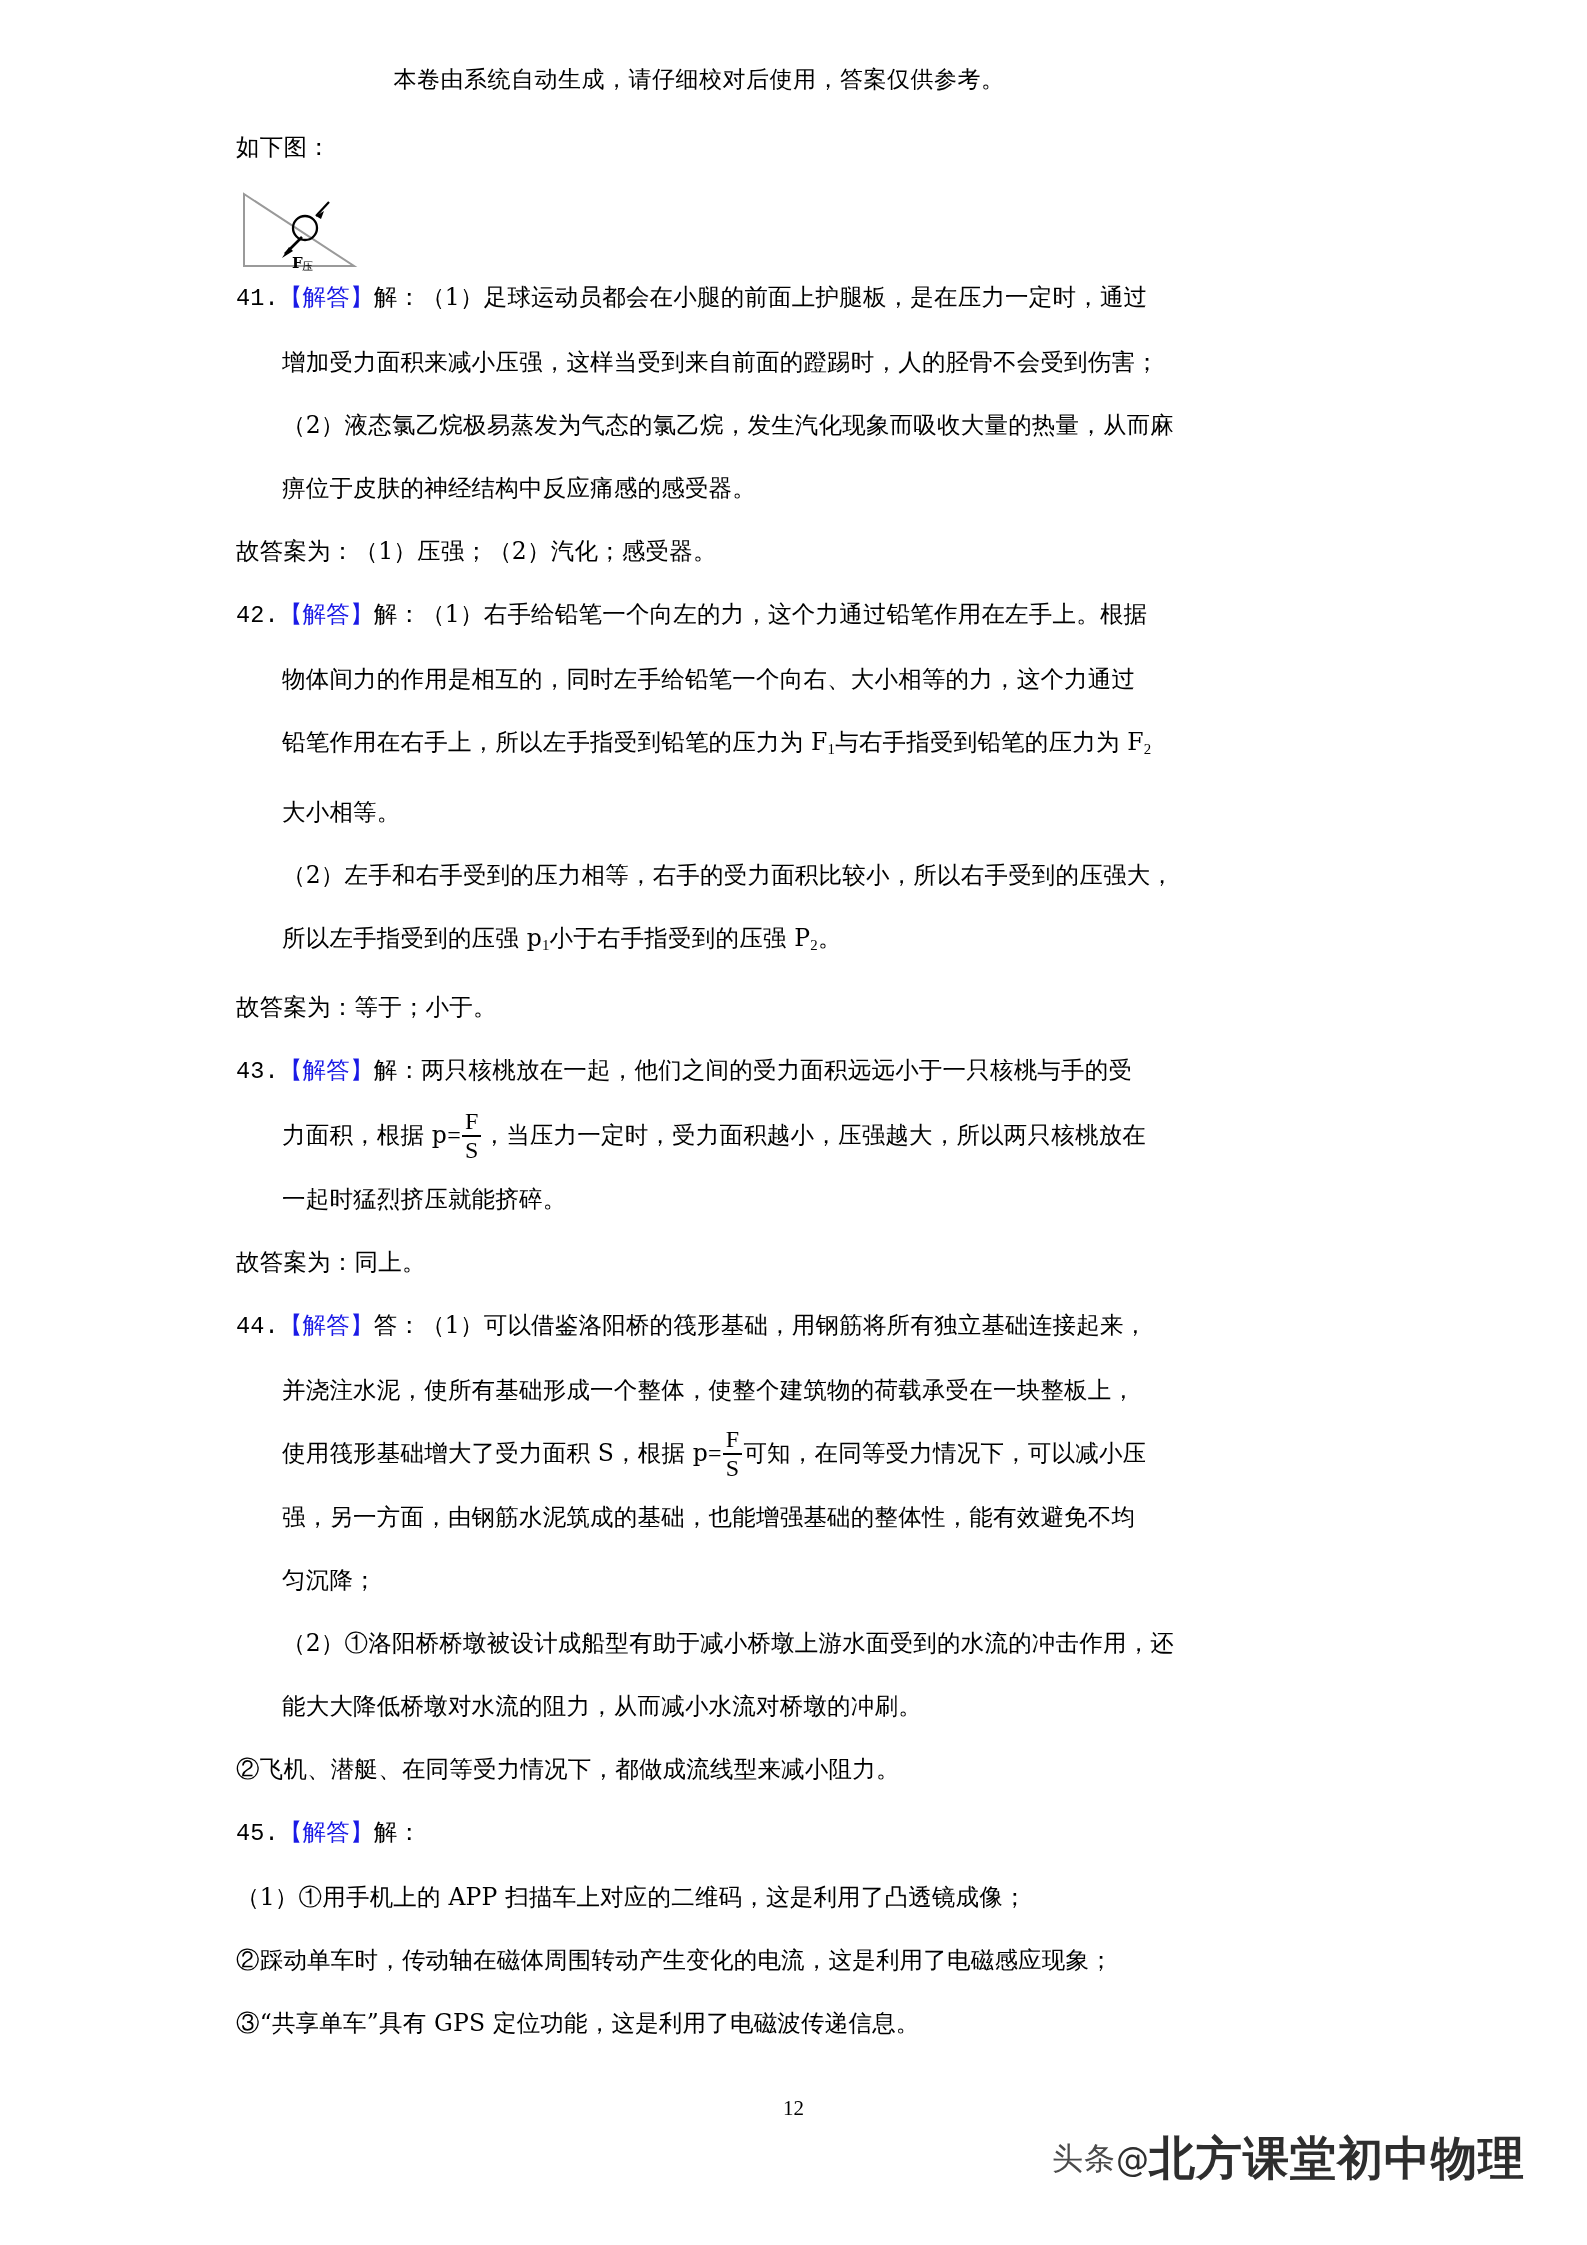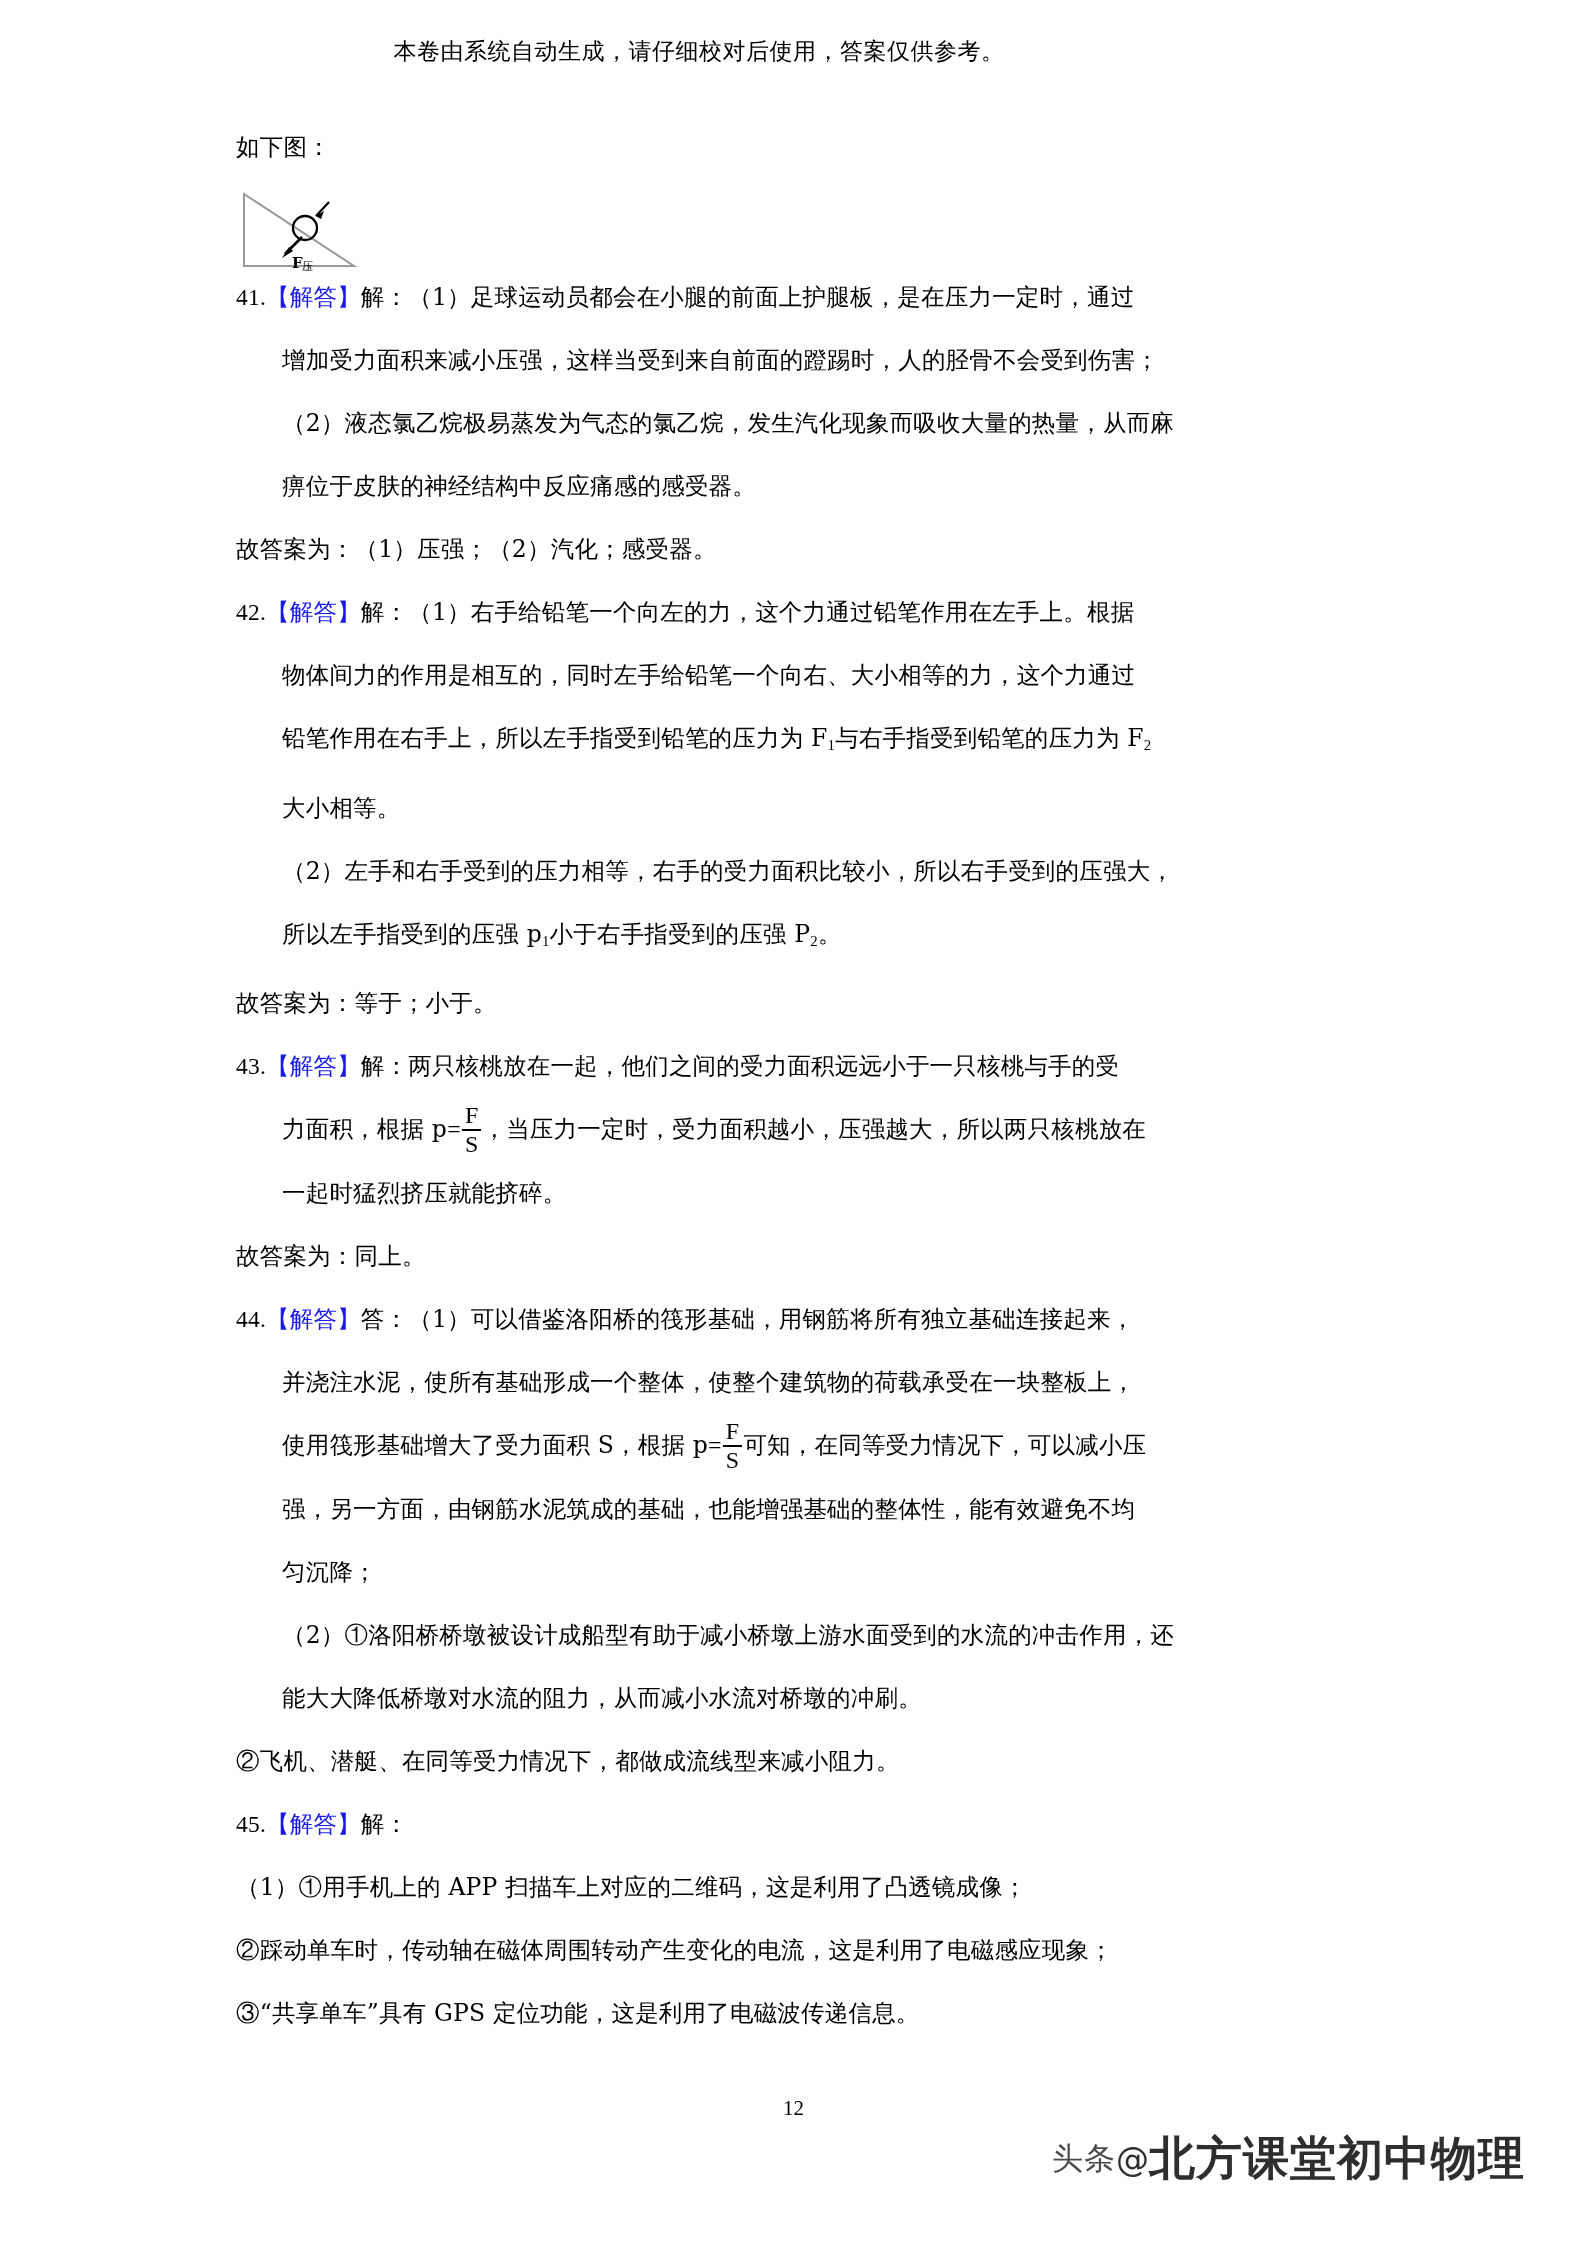--- a/index.html
+++ b/index.html
@@ -13,21 +13,21 @@
     height: 2245px;
     background: #ffffff;
     font-family: "DejaVu Serif", "Liberation Serif", serif;
     color: #000000;
     overflow: hidden;
   }
 
   
   .header-line {
     position: absolute;
-    top: 36px;
+    top: 64px;
     left: 0;
     width: 1398px;
     text-align: center;
     font-size: 23px;
     line-height: 30px;
     letter-spacing: 0.5px;
   }
 
   
   .body-col {
@@ -50,21 +50,21 @@
     padding-left: 46px;
     text-indent: -46px;
   }
   .para.indent1 {
     padding-left: 0;
     text-indent: 0;
   }
   .para.tight { margin-bottom: 0; }
 
   .num {
-    font-family: Liberation Serif, serif;
+    font-family: Liberation Mono, monospace;
   }
   .tag {
     color: #1a1ae6;
     font-weight: 500;
   }
 
   
   .cont {
     padding-left: 46px;
     text-indent: 0;

